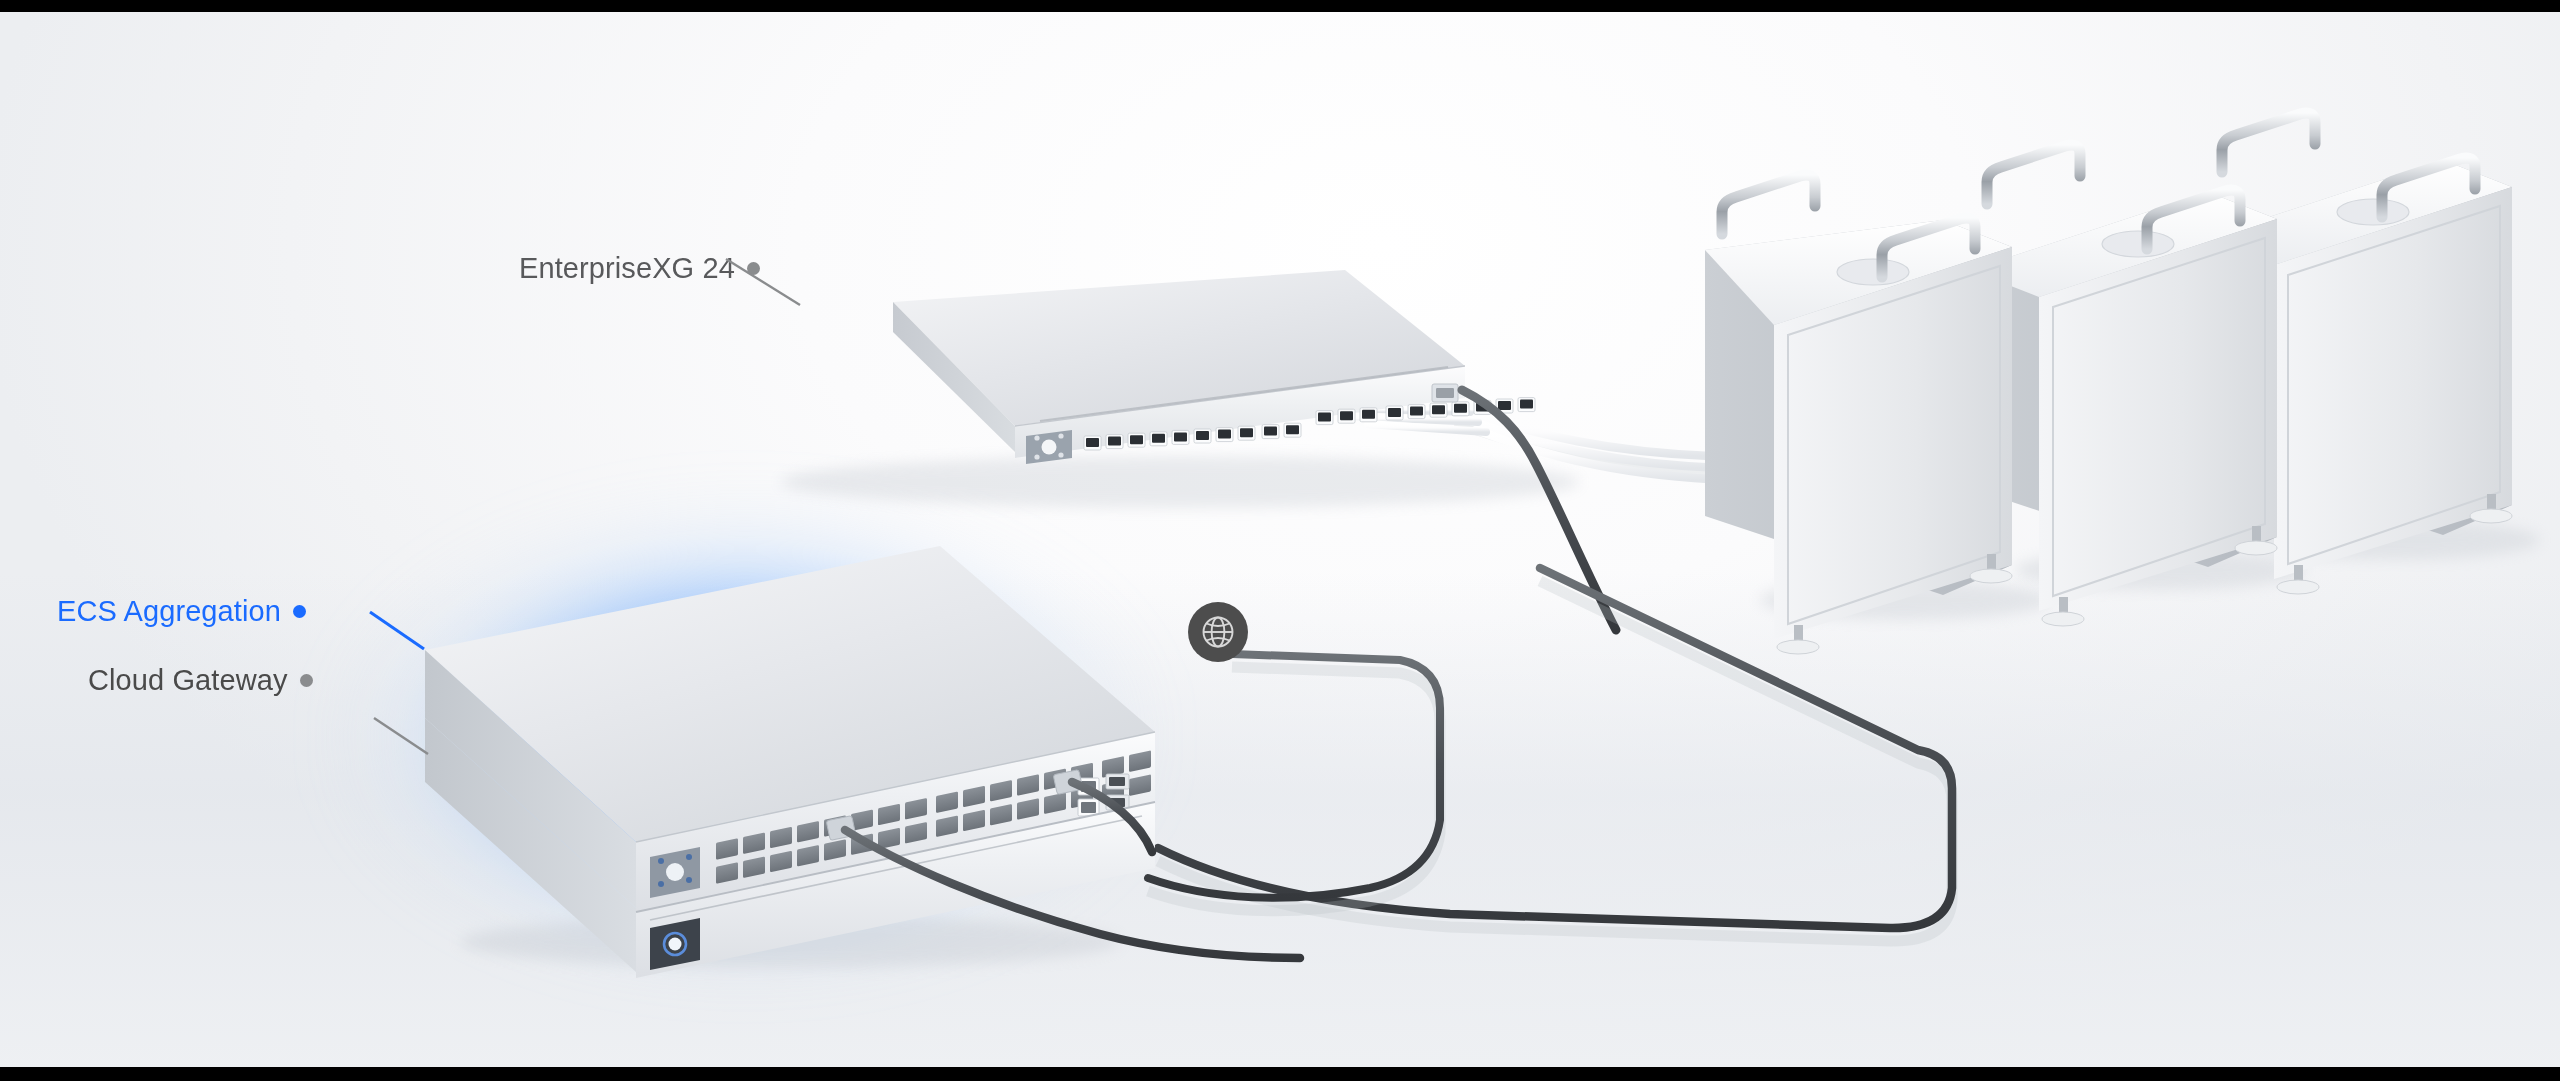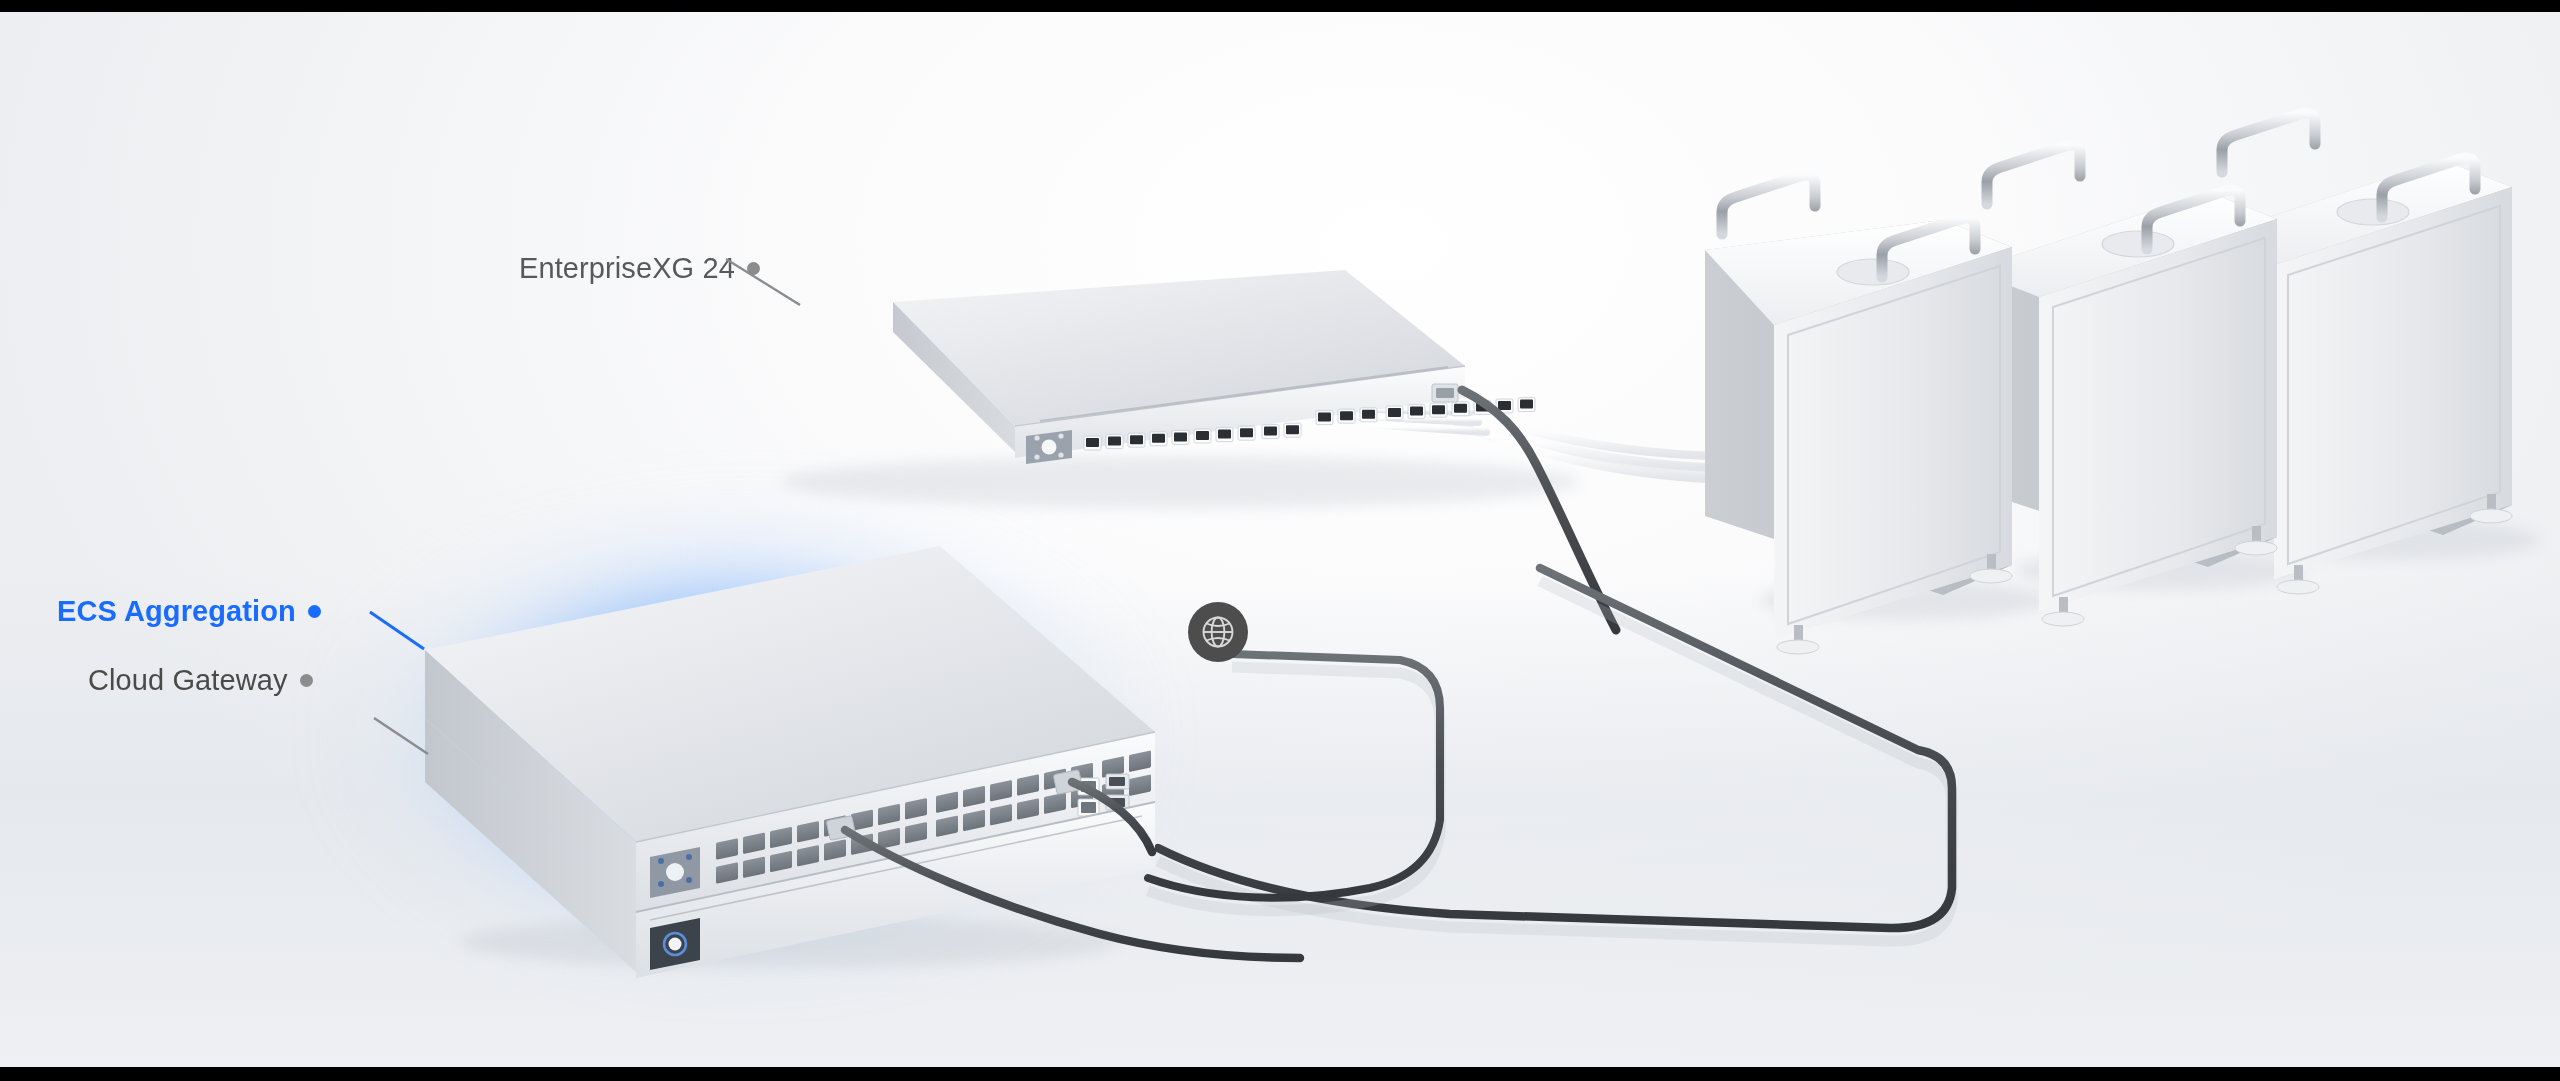--- a/index.html
+++ b/index.html
@@ -54,21 +54,21 @@
 
   
   .label {
     position: absolute; z-index: 40;
     white-space: nowrap;
     font-size: 29px;
     letter-spacing: .1px;
   }
   .label-text { font-weight: 400; }
   #lbl-ecs       { left: 57px;  top: 583px; color: #1a6bff; }
-  #lbl-ecs .label-text { font-weight: 700; }
+  #lbl-ecs .label-text { font-weight: 400; }
   #lbl-gateway   { left: 88px;  top: 652px; color: #4a4a4a; }
   #lbl-xg        { left: 519px; top: 240px; color: #58595b; }
 
   .dot {
     display: inline-block; width: 13px; height: 13px;
     border-radius: 50%; vertical-align: middle;
     margin-left: 12px; margin-bottom: 3px;
   }
   .dot.blue { background: #1a6bff; }
   .dot.gray { background: #8a8c8e; }

